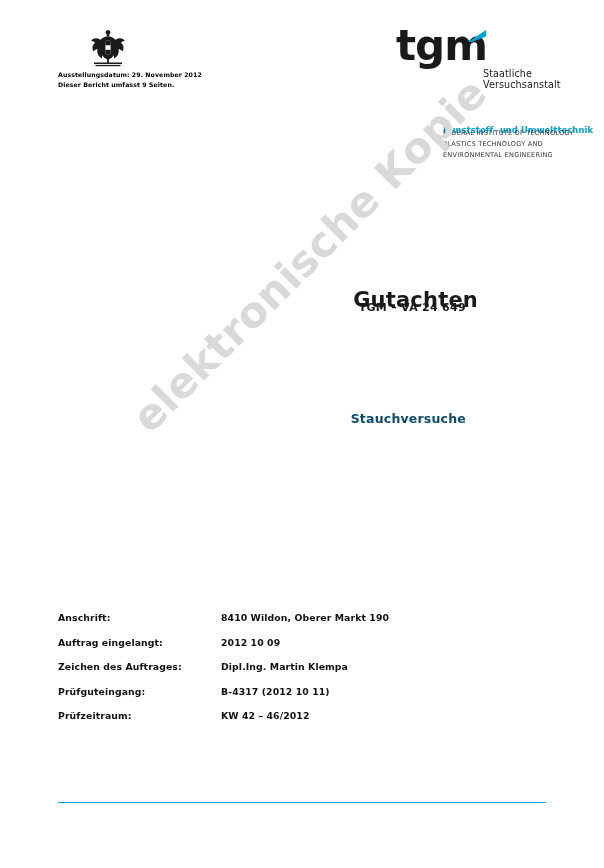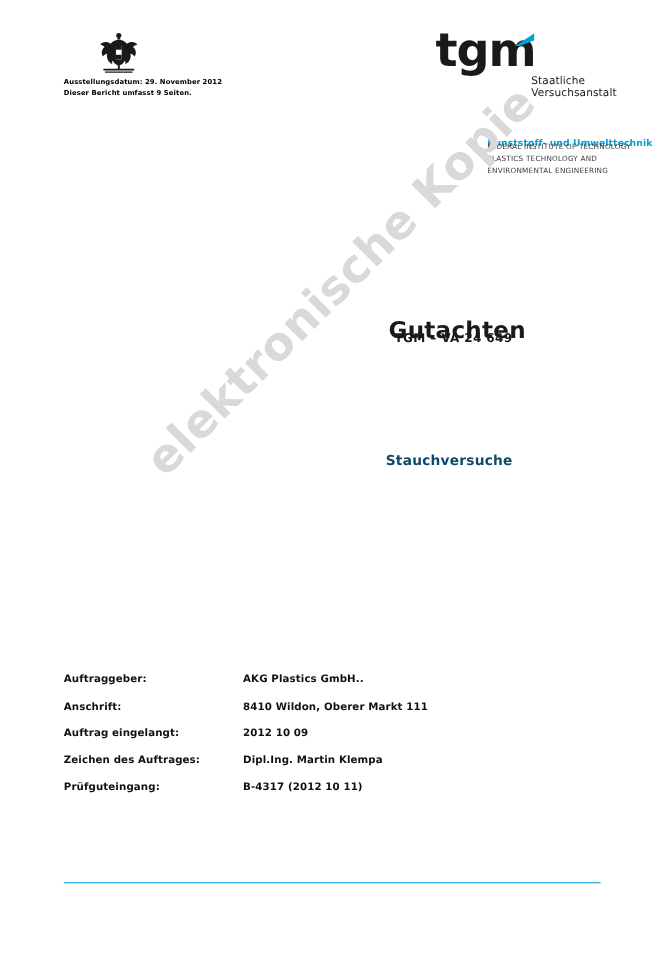--- a/index.html
+++ b/index.html
@@ -246,36 +246,36 @@
 ENVIRONMENTAL ENGINEERING</div>
 
   <div class="watermark">elektronische Kopie</div>
 
   <div class="doc-title">Gutachten</div>
   <div class="doc-subtitle">TGM – VA 24 649</div>
   <div class="doc-test">Stauchversuche</div>
 
   <div class="meta">
     <div class="meta-row">
-      <div class="meta-label">Auftraggeber:</div>
-      <div class="meta-value">AKG Plastics GmbH..</div>
-    </div>
-    <div class="meta-row">
       <div class="meta-label">Anschrift:</div>
-      <div class="meta-value">8410  Wildon, Oberer Markt 111</div>
+      <div class="meta-value">8410  Wildon, Oberer Markt 190</div>
     </div>
     <div class="meta-row">
       <div class="meta-label">Auftrag eingelangt:</div>
       <div class="meta-value">2012 10 09</div>
     </div>
     <div class="meta-row">
       <div class="meta-label">Zeichen des Auftrages:</div>
       <div class="meta-value">Dipl.Ing. Martin Klempa</div>
     </div>
     <div class="meta-row">
       <div class="meta-label">Prüfguteingang:</div>
       <div class="meta-value">B-4317 (2012 10 11)</div>
     </div>
+    <div class="meta-row">
+      <div class="meta-label">Prüfzeitraum:</div>
+      <div class="meta-value">KW 42 – 46/2012</div>
+    </div>
   </div>
 
   <div class="footer-rule"></div>
 
 </div>
 
 </body></html>

